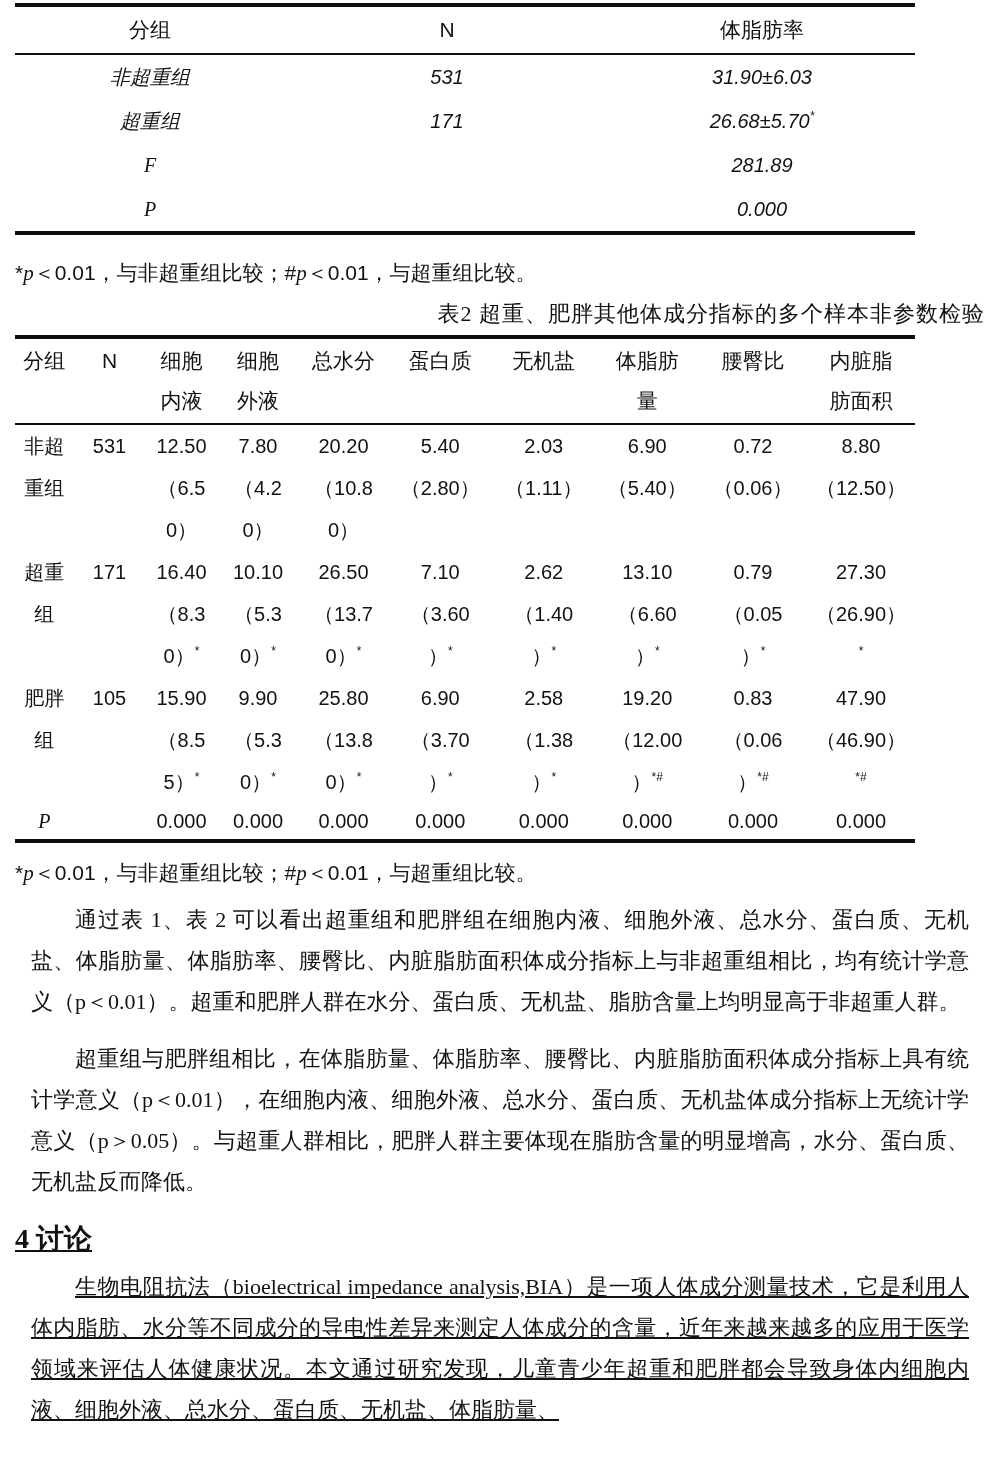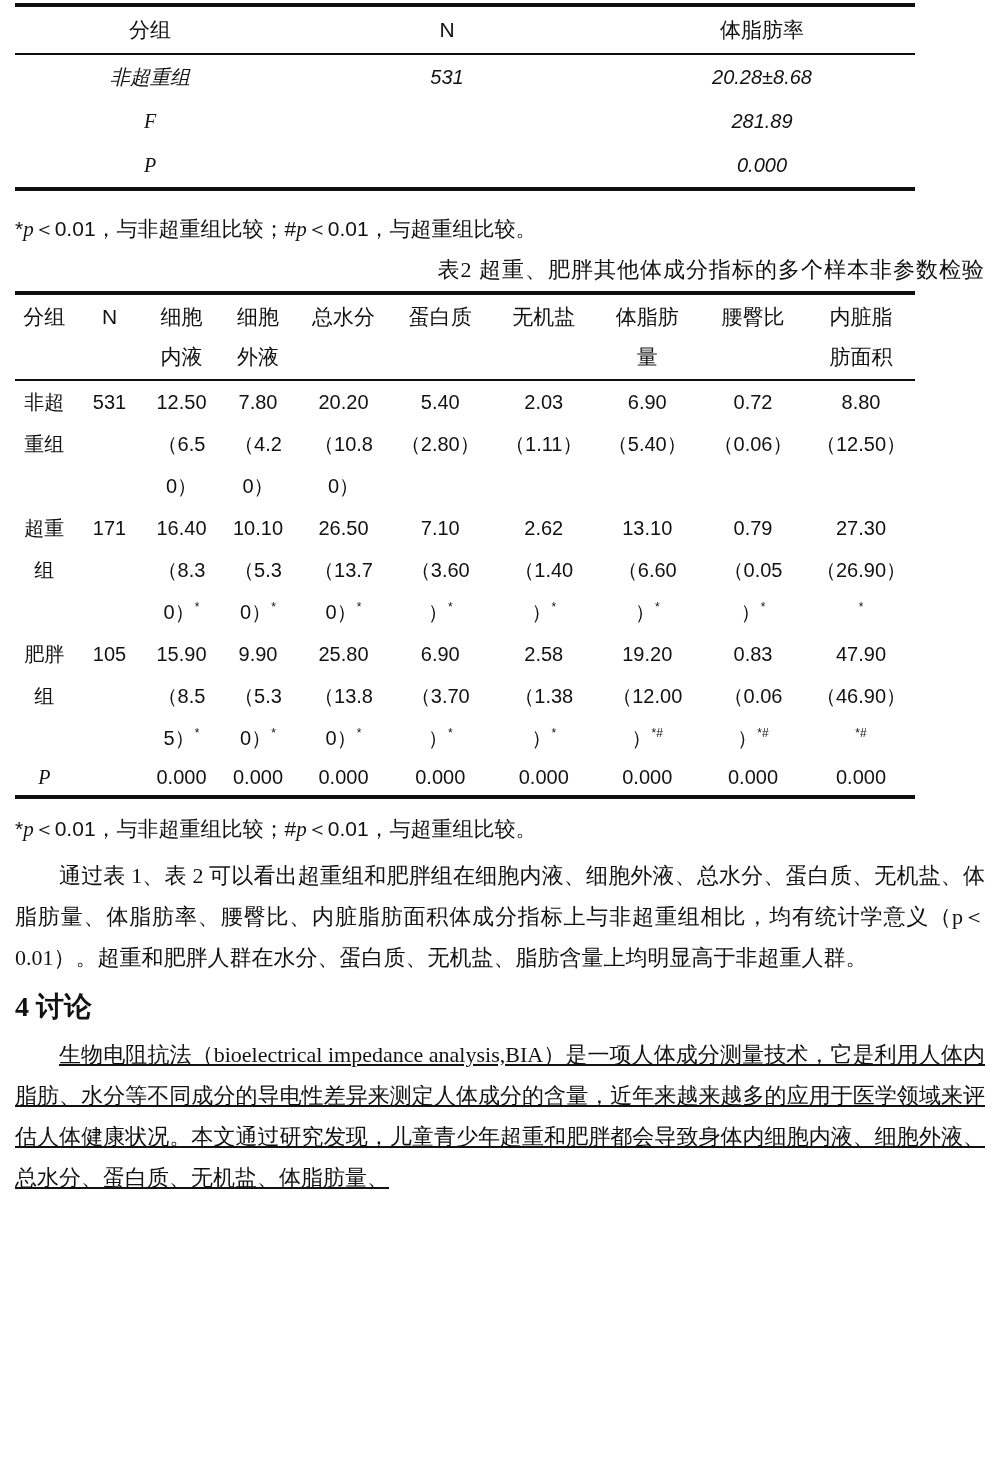--- a/index.html
+++ b/index.html
@@ -40,27 +40,27 @@
     font-size:21px;line-height:28px;margin:24px 0 0 0;
   }
   .footnote .it{font-size:21px;}
   .fn2{margin-top:16px;}
   .t2-title{
     width:970px;text-align:right;font-size:22px;line-height:30px;
     margin:12px 0 6px 0;letter-spacing:1px;
   }
   .para{
     font-size:22px;line-height:41px;text-align:justify;
-    text-indent:2em;margin:0;
+    text-indent:2em;margin:16px;
   }
   .p1{margin-top:12px;}
   .p2{margin-top:6px;}
   .p3{margin-top:6px;text-decoration:underline;}
   .section-heading{
-    font-size:28px;font-weight:600;line-height:42px;margin:8px 0 0 0;
+    font-size:28px;font-weight:600;line-height:42px;margin:8px 0 0 0;text-decoration:underline;
   }
 </style>
 </head>
 <body>
 
 <div class="page">
 
   <table class="t1">
     <colgroup>
         <col style="width:30%">
@@ -71,21 +71,26 @@
       <tr>
         <th>分组</th>
         <th>N</th>
         <th>体脂肪率</th>
       </tr>
     </thead>
     <tbody>
       <tr>
         <td>非超重组</td>
         <td>531</td>
-        <td><span>20.28±8.68</span><sup></sup></td>
+        <td><span>31.90±6.03</span><sup></sup></td>
+      </tr>
+      <tr>
+        <td>超重组</td>
+        <td>171</td>
+        <td><span>26.68±5.70</span><sup>*</sup></td>
       </tr>
       <tr>
         <td class="it">F</td>
         <td></td>
         <td><span>281.89</span></td>
       </tr>
       <tr>
         <td class="it">P</td>
         <td></td>
         <td><span>0.000</span></td>
@@ -222,18 +227,19 @@
         <td>0.000</td>
         <td>0.000</td>
         <td>0.000</td>
       </tr>
     </tbody>
   </table>
 
   <div class="footnote fn2"><span>*</span><span class="it">p</span><span>＜0.01，与非超重组比较；#</span><span class="it">p</span><span>＜0.01，与超重组比较。</span></div>
 
   <p class="para p1">通过表 1、表 2 可以看出超重组和肥胖组在细胞内液、细胞外液、总水分、蛋白质、无机盐、体脂肪量、体脂肪率、腰臀比、内脏脂肪面积体成分指标上与非超重组相比，均有统计学意义（p＜0.01）。超重和肥胖人群在水分、蛋白质、无机盐、脂肪含量上均明显高于非超重人群。</p>
+  <p class="para p2">超重组与肥胖组相比，在体脂肪量、体脂肪率、腰臀比、内脏脂肪面积体成分指标上具有统计学意义（p＜0.01），在细胞内液、细胞外液、总水分、蛋白质、无机盐体成分指标上无统计学意义（p＞0.05）。与超重人群相比，肥胖人群主要体现在脂肪含量的明显增高，水分、蛋白质、无机盐反而降低。</p>
 
   <h2 class="section-heading">4 讨论</h2>
 
   <p class="para p3">生物电阻抗法（bioelectrical impedance analysis,BIA）是一项人体成分测量技术，它是利用人体内脂肪、水分等不同成分的导电性差异来测定人体成分的含量，近年来越来越多的应用于医学领域来评估人体健康状况。本文通过研究发现，儿童青少年超重和肥胖都会导致身体内细胞内液、细胞外液、总水分、蛋白质、无机盐、体脂肪量、</p>
 
 </div>
 
 </body></html>

